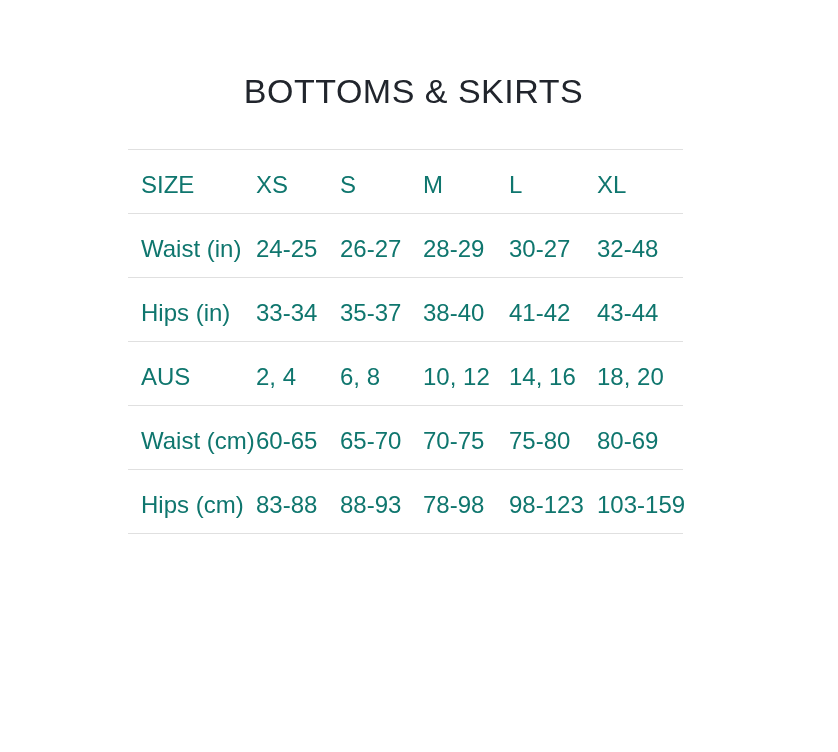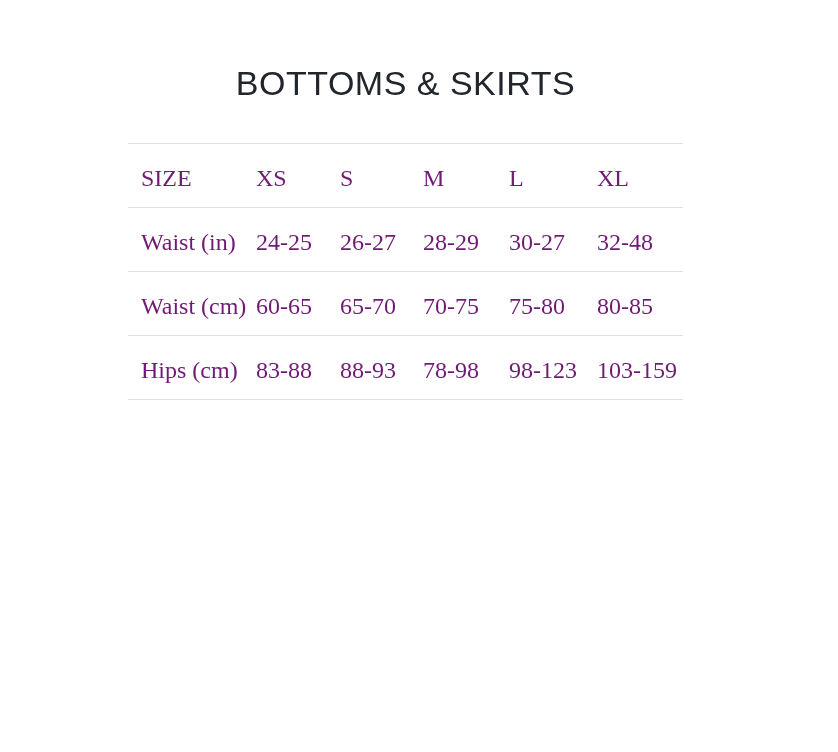--- a/index.html
+++ b/index.html
@@ -13,39 +13,38 @@
     position: relative;
     font-family: "Liberation Sans", sans-serif;
     color: #21252c;
     overflow: hidden;
   }
   .page-title {
     position: absolute;
     left: 128px;
     top: 64px;
     width: 555px;
-    margin: 0;
+    margin: 8px;
     text-align: center;
     font-size: 34px;
     font-weight: 400;
     letter-spacing: 0.5px;
     color: #21252c;
     white-space: nowrap;
   }
   table.size-chart {
     position: absolute;
     left: 128px;
-    top: 143px;
+    top: 149px;
     width: 555px;
     border-collapse: collapse;
     table-layout: fixed;
     border-top: 1px solid #e0e0e0;
     font-size: 24px;
-    color: #701a75;
-    font-family: Liberation Serif, serif;
+    color: #0f766e;
   }
   table.size-chart td,
   table.size-chart th {
     height: 57px;
     padding: 6px 0 0 0;
     vertical-align: middle;
     text-align: left;
     font-weight: 400;
     border-bottom: 1px solid #e0e0e0;
     white-space: nowrap;
@@ -89,26 +88,42 @@
   <tbody>
     <tr>
       <td>Waist (in)</td>
       <td>24-25</td>
       <td>26-27</td>
       <td>28-29</td>
       <td>30-27</td>
       <td>32-48</td>
     </tr>
     <tr>
+      <td>Hips (in)</td>
+      <td>33-34</td>
+      <td>35-37</td>
+      <td>38-40</td>
+      <td>41-42</td>
+      <td>43-44</td>
+    </tr>
+    <tr>
+      <td>AUS</td>
+      <td>2, 4</td>
+      <td>6, 8</td>
+      <td>10, 12</td>
+      <td>14, 16</td>
+      <td>18, 20</td>
+    </tr>
+    <tr>
       <td>Waist (cm)</td>
       <td>60-65</td>
       <td>65-70</td>
       <td>70-75</td>
       <td>75-80</td>
-      <td>80-85</td>
+      <td>80-69</td>
     </tr>
     <tr>
       <td>Hips (cm)</td>
       <td>83-88</td>
       <td>88-93</td>
       <td>78-98</td>
       <td>98-123</td>
       <td>103-159</td>
     </tr>
   </tbody>

